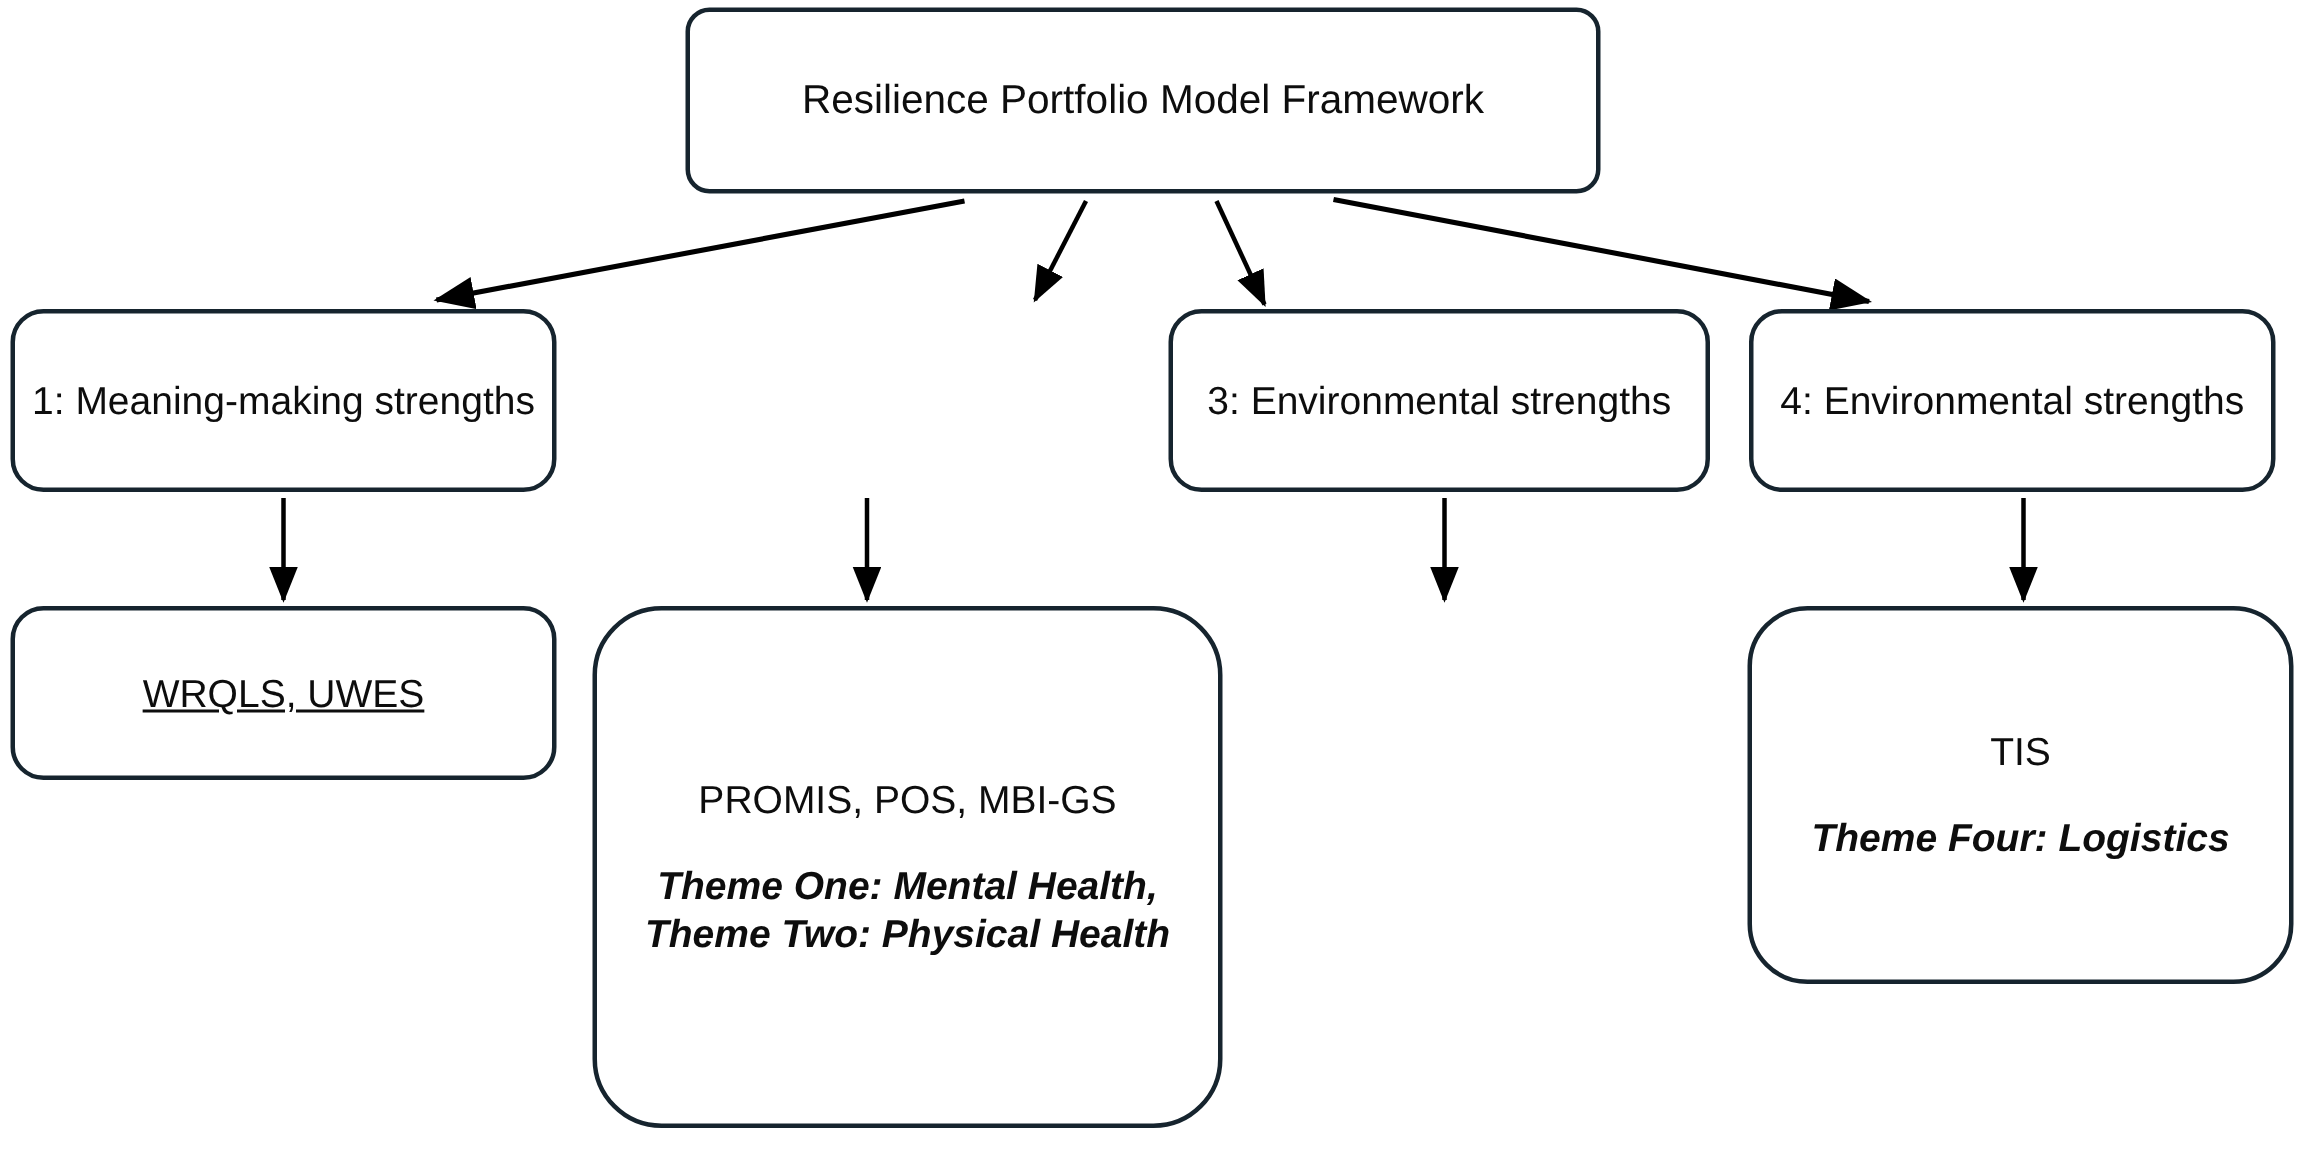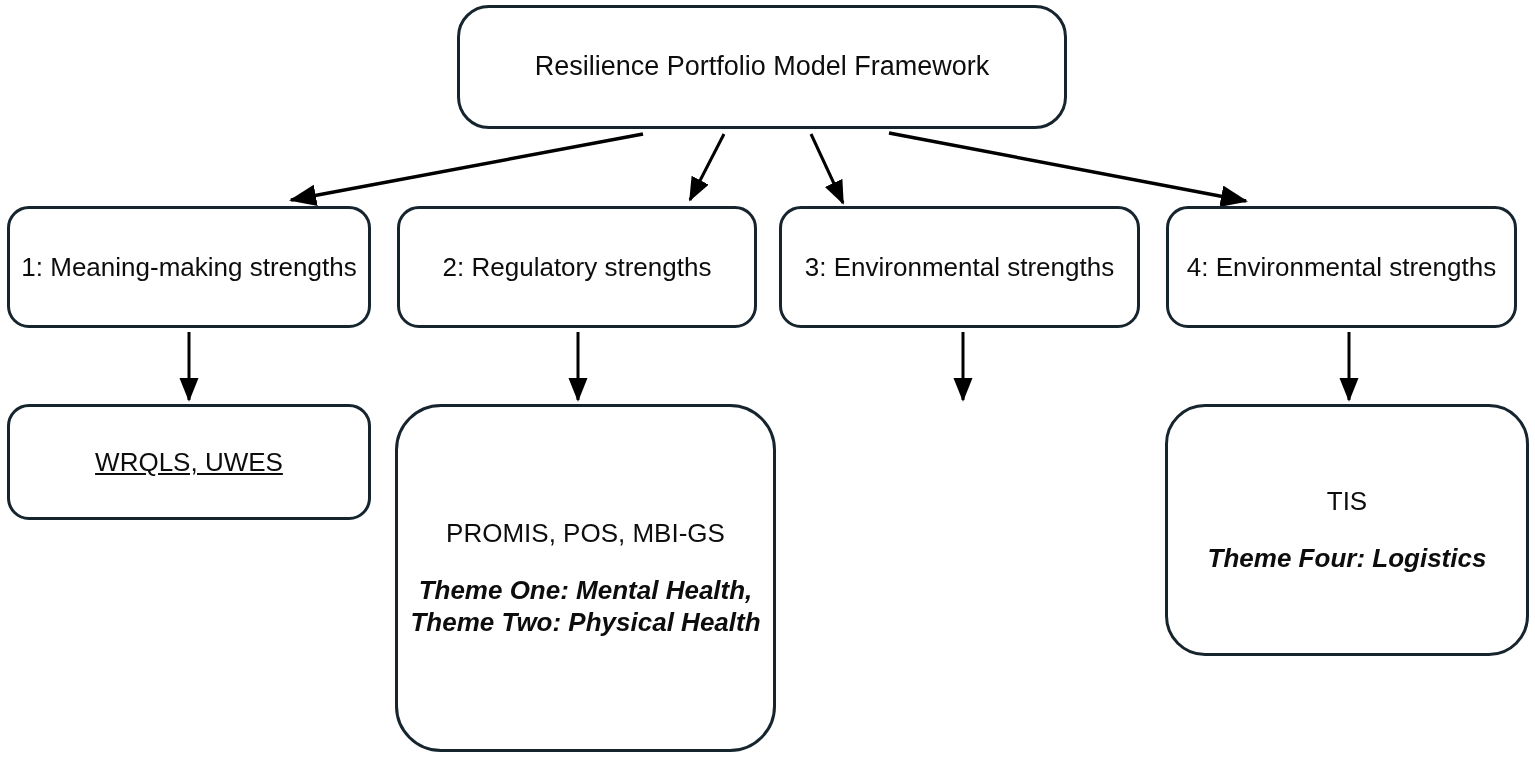--- a/index.html
+++ b/index.html
@@ -51,21 +51,21 @@
     display: block;
     height: 0.95em;
   }
 
   
   #node-root {
     left: 457px;
     top: 5px;
     width: 610px;
     height: 124px;
-    border-radius: 32px;
+    border-radius: 16px;
     font-size: 27px;
   }
 
   
   .node-l2 {
     top: 206px;
     height: 122px;
     border-radius: 22px;
     font-size: 26px;
   }
@@ -81,21 +81,21 @@
   }
   #node-l3-1 {
     left: 7px;
     width: 364px;
     height: 116px;
     border-radius: 22px;
     text-decoration: underline;
   }
   #node-l3-2 {
     left: 395px;
-    width: 381px;
+    width: 420px;
     height: 348px;
     border-radius: 46px;
   }
   #node-l3-3 {
     left: 781px;
     width: 360px;
     height: 196px;
     border-radius: 26px;
   }
   #node-l3-4 {
@@ -132,23 +132,20 @@
   </svg>
 
   <div class="node" id="node-root">
     <span class="line">Resilience Portfolio Model Framework</span>
   </div>
 
   <div class="node node-l2" id="node-l2-1">
     <span class="line">1: Meaning-making strengths</span>
   </div>
 
-  <div class="node node-l2" id="node-l2-2">
-    <span class="line">2: Regulatory strengths</span>
-  </div>
 
   <div class="node node-l2" id="node-l2-3">
     <span class="line">3: Environmental strengths</span>
   </div>
 
   <div class="node node-l2" id="node-l2-4">
     <span class="line">4: Environmental strengths</span>
   </div>
 
   <div class="node node-l3" id="node-l3-1">

